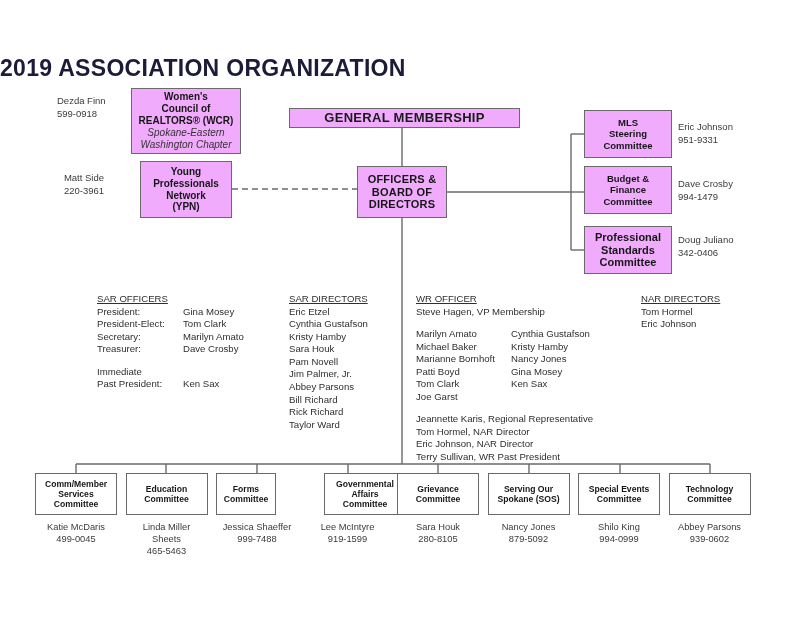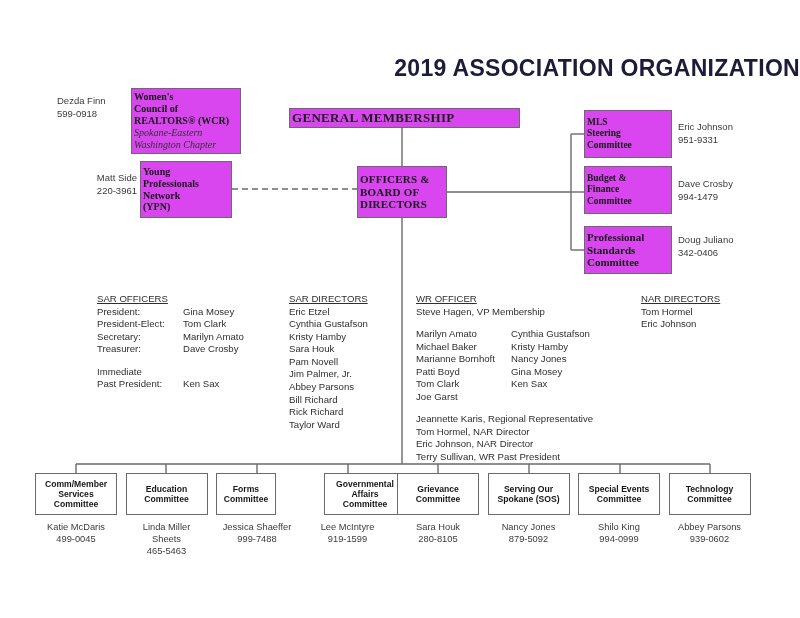--- a/index.html
+++ b/index.html
@@ -17,41 +17,41 @@
   #chart {
     position: absolute;
     left: 0; top: 0;
     width: 800px; height: 618px;
   }
   .abs { position: absolute; }
 
   
   #title {
     left: 0; top: 55px; width: 800px;
-    text-align: right;
+    text-align: left;
     font-size: 23px;
     font-weight: bold;
     letter-spacing: .3px;
     color: #1c1c3a;
     font-variant: small-caps;
     text-transform: uppercase;
     font-family: "Liberation Sans", sans-serif;
   }
 
   
   .box {
     border: 1.5px solid #6a6a6a;
-    background: #d946ef;
+    background: #f0abfc;
     display: flex;
     align-items: center;
     justify-content: center;
+    text-align: center;
     font-weight: bold;
     line-height: 1.18;
     color: #161616;
-    font-family: Liberation Serif, serif;
   }
   .box .inner { width: 100%; padding: 1px 2px; }
   .sub {
     font-weight: normal;
     font-style: italic;
     font-size: 10px;
     line-height: 1.2;
     color: #333;
   }
 
@@ -76,21 +76,21 @@
   #box-ps   { left: 584px; top: 226px; width: 88px; height: 48px; font-size: 11px; }
 
   
   .contact {
     font-size: 9.5px;
     line-height: 1.32;
     color: #3a3a3a;
     white-space: pre-line;
   }
   #c-wcr { left: 57px;  top: 95px;  width: 72px; text-align: left; }
-  #c-ypn { left: 48px;  top: 172px; width: 72px; text-align: right; margin-left: 17px; }
+  #c-ypn { left: 48px;  top: 172px; width: 72px; text-align: center; }
   #c-mls { left: 678px; top: 121px; width: 100px; text-align: left; }
   #c-bf  { left: 678px; top: 178px; width: 100px; text-align: left; }
   #c-ps  { left: 678px; top: 234px; width: 100px; text-align: left; }
 
   
   .roster { font-size: 9.6px; line-height: 1.31; color: #2f2f2f; }
   .roster .hd {
     text-decoration: underline;
     white-space: nowrap;
   }

